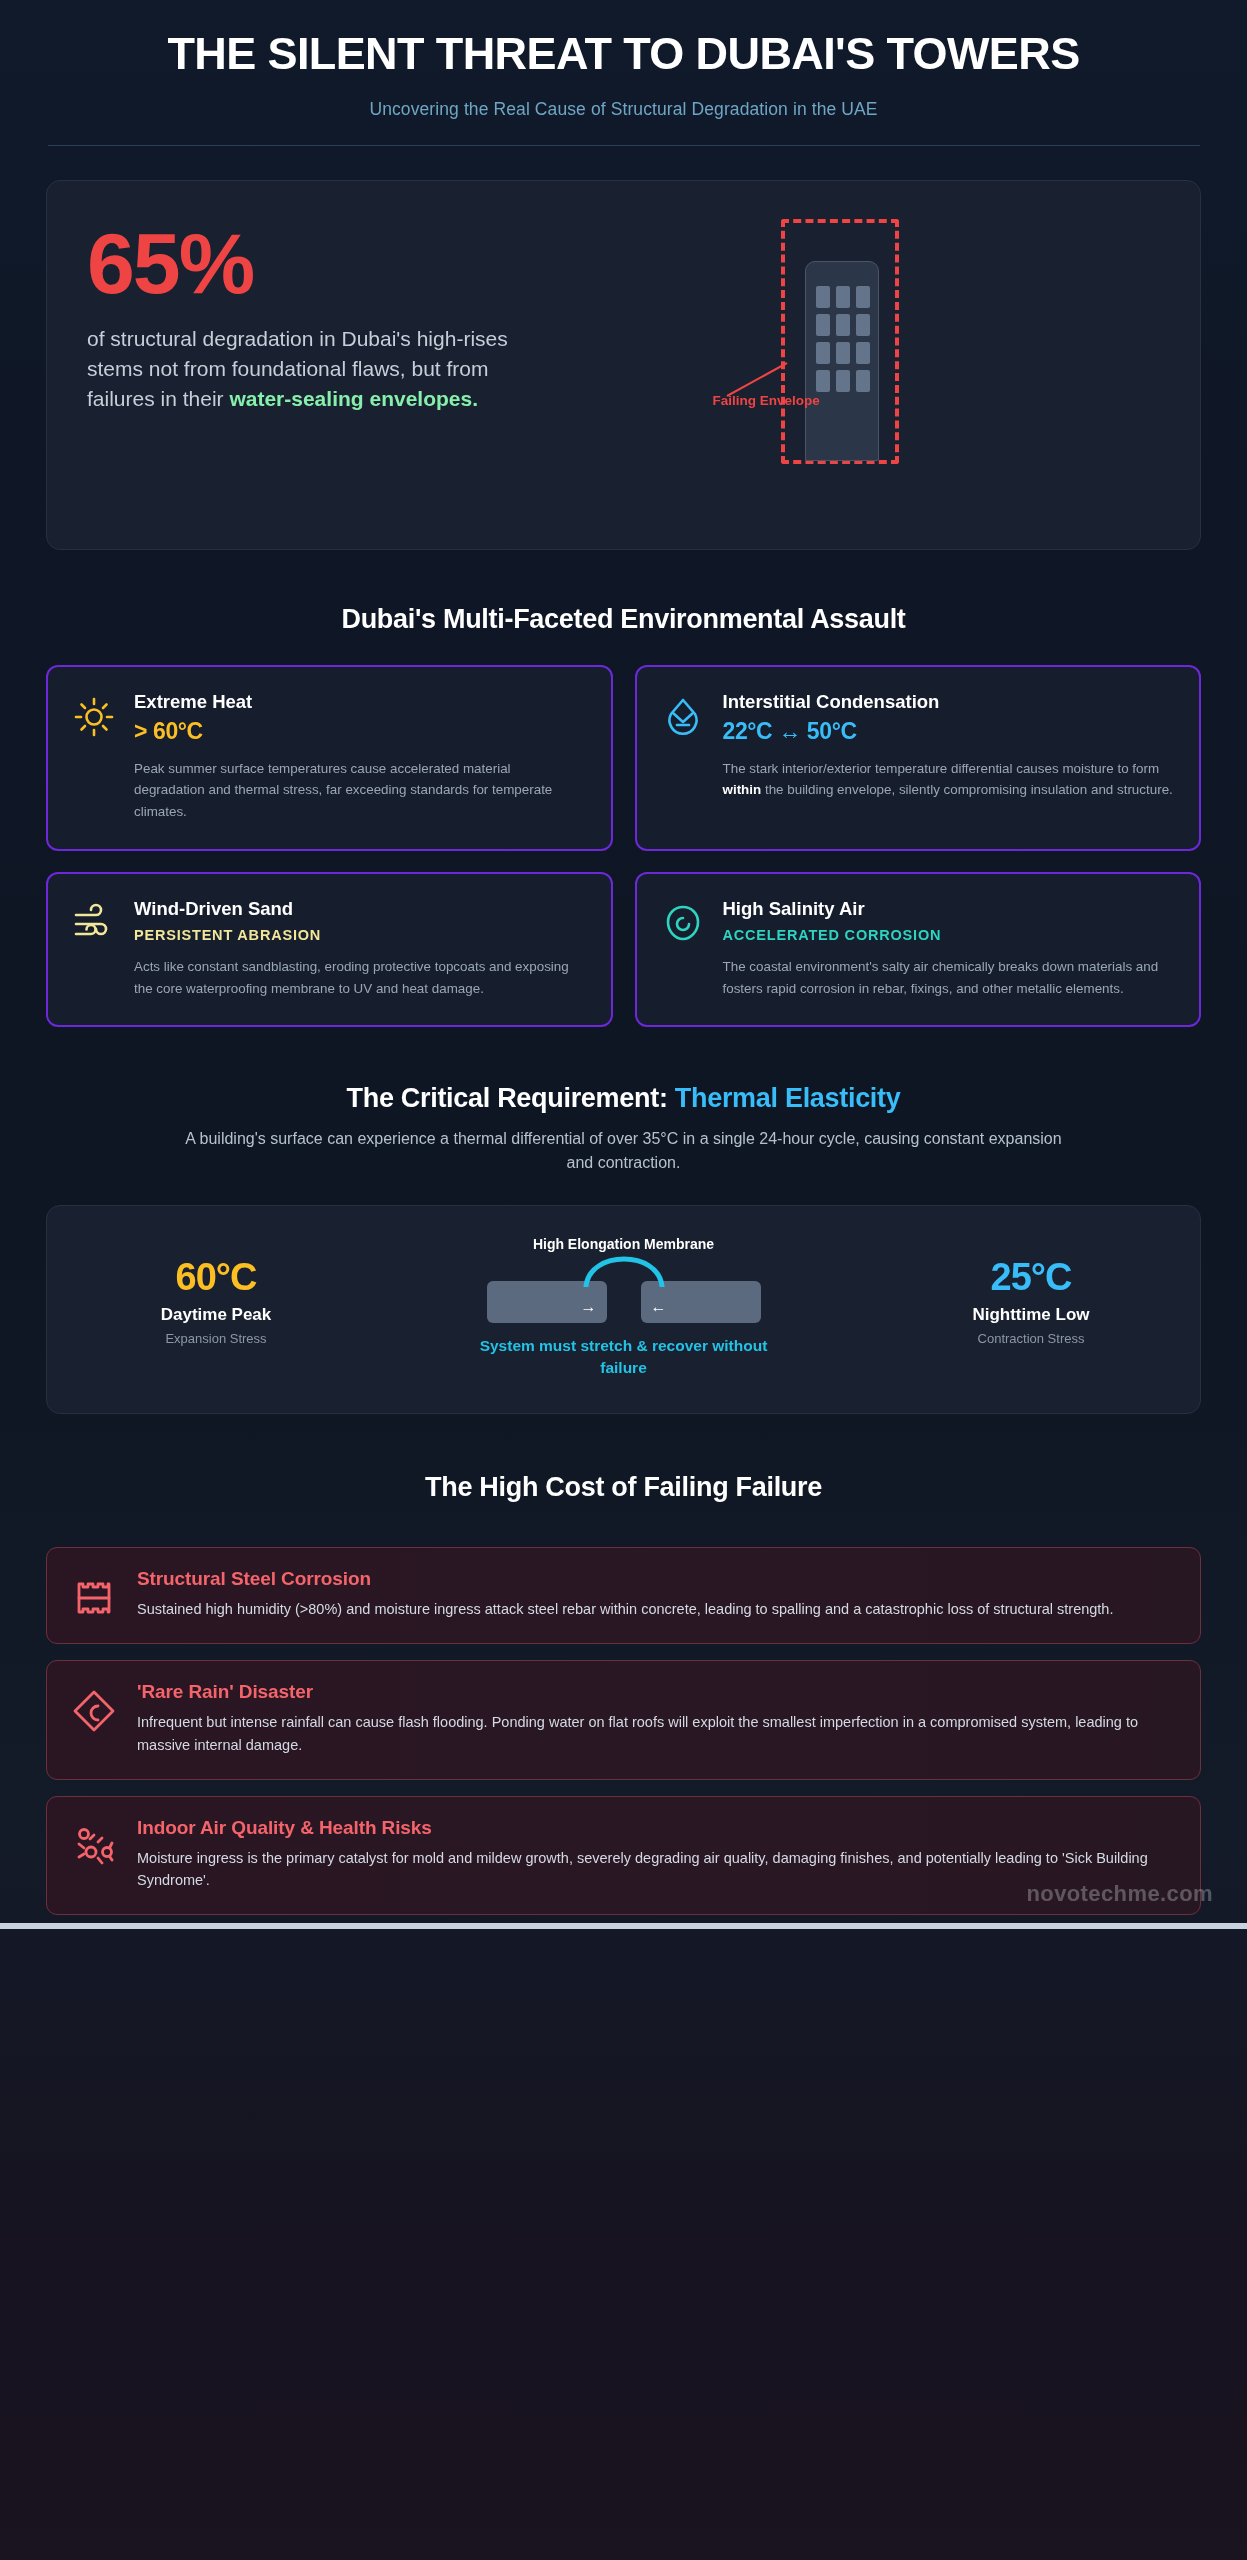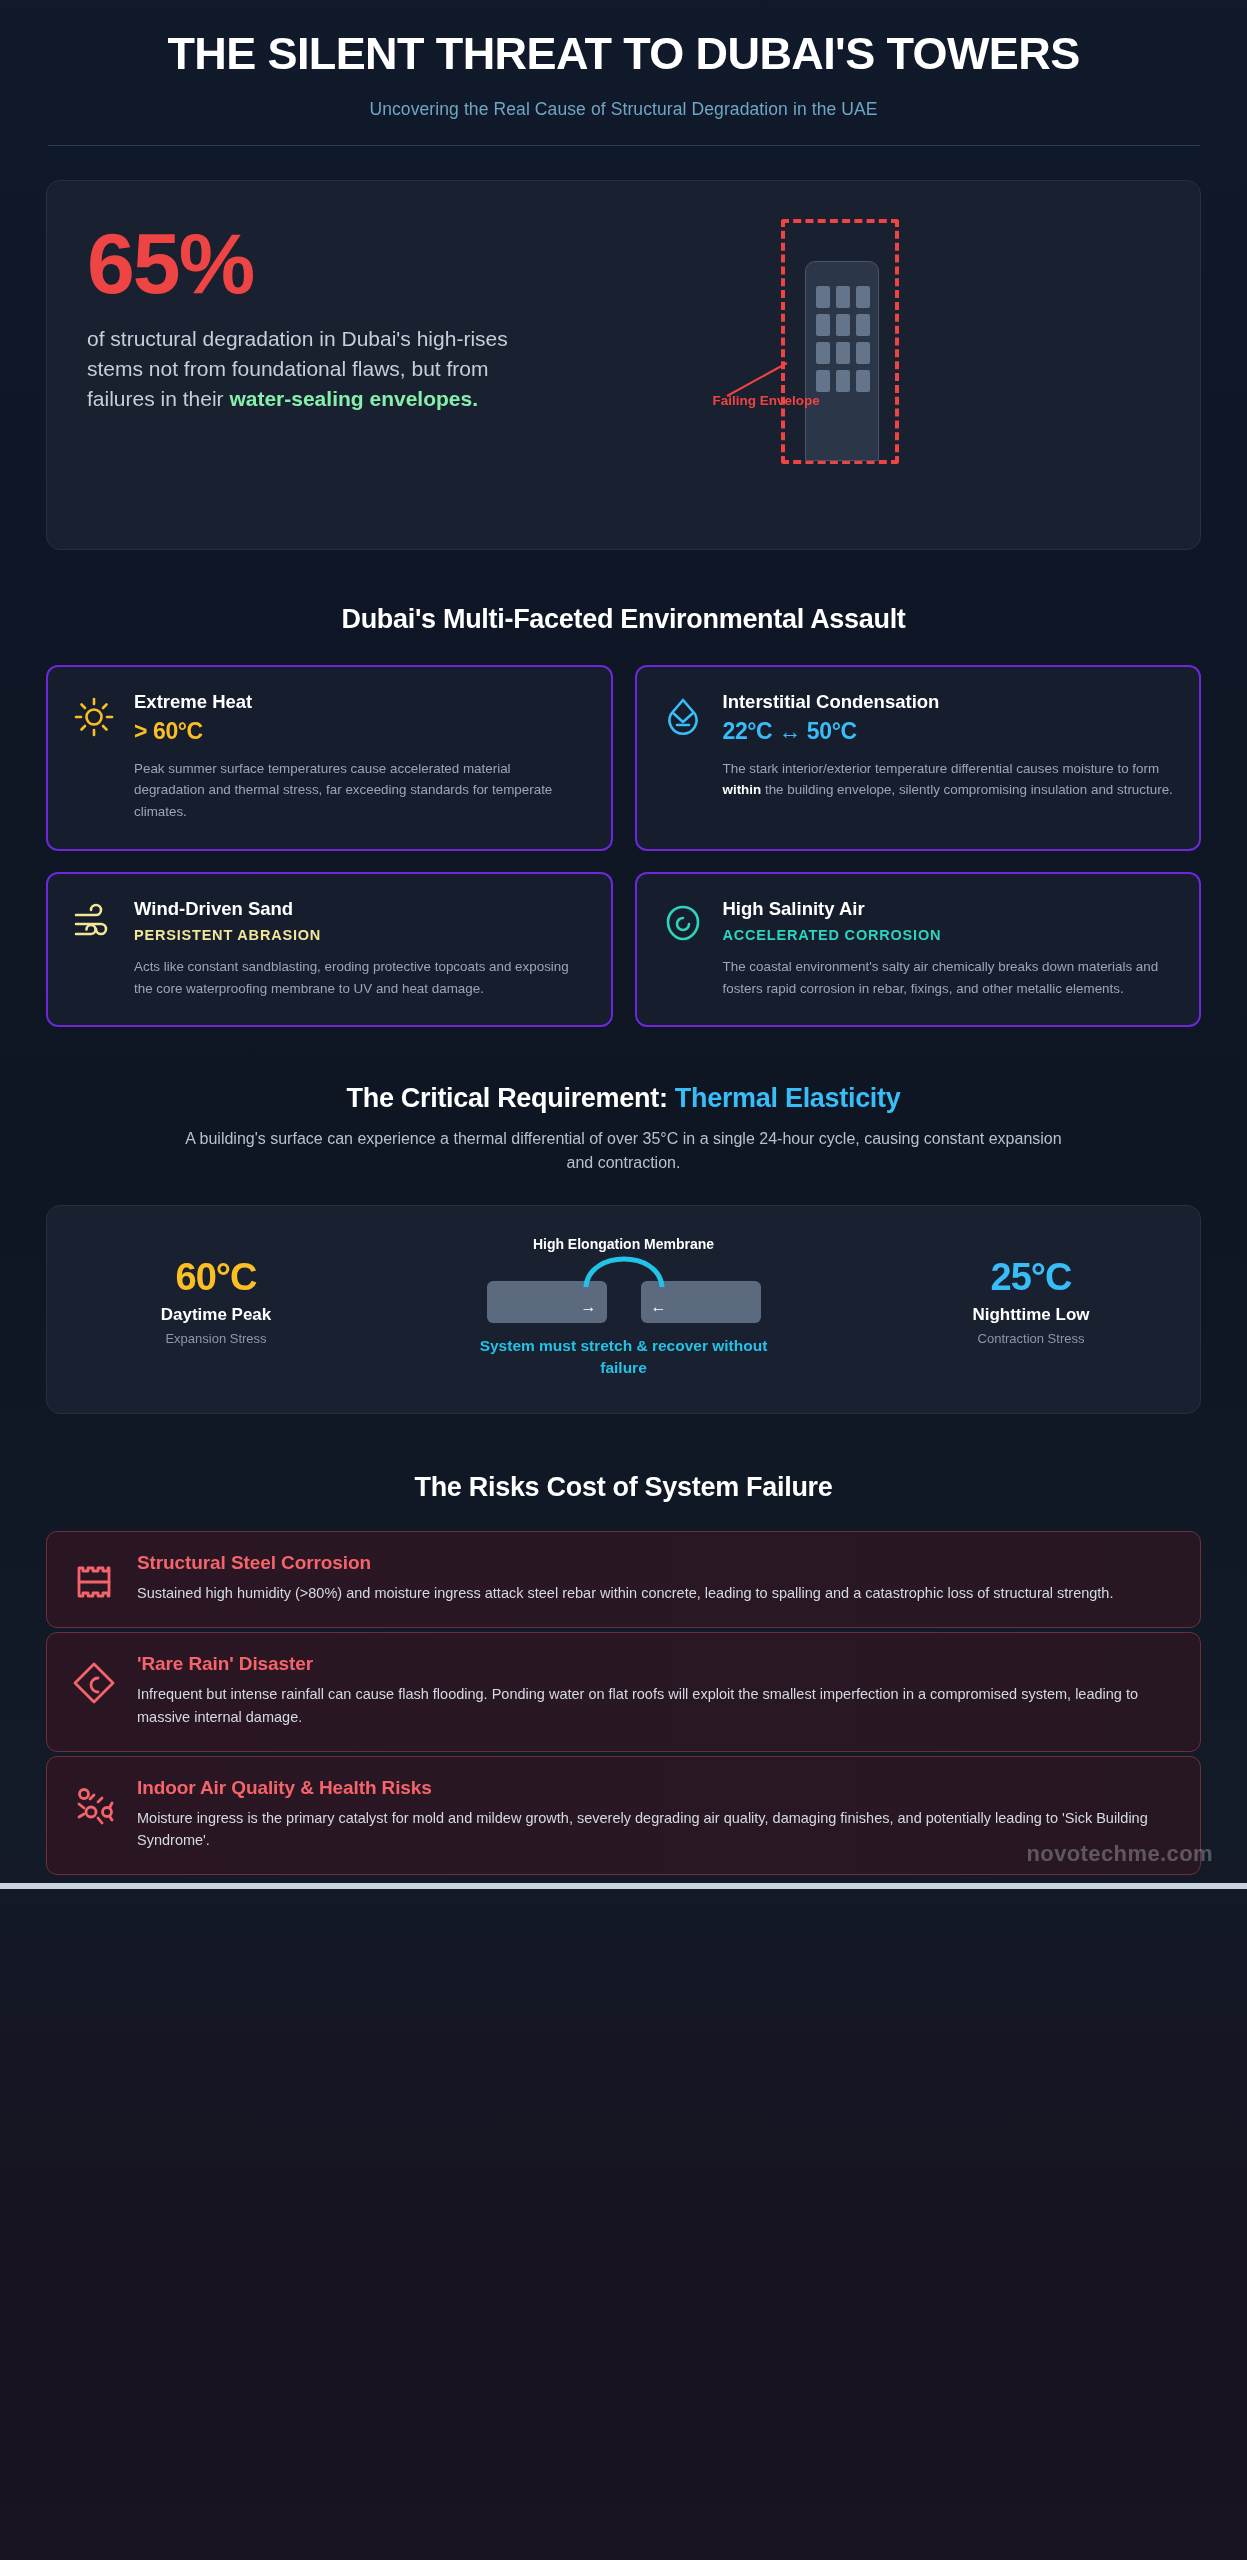--- a/index.html
+++ b/index.html
@@ -250,21 +250,21 @@
   .t-mid-note {
     margin-top: 12px;
     font-size: 15.5px;
     font-weight: 700;
     color: #22c3e6;
     line-height: 1.42;
   }
 
   
   .fail-section { padding: 58px 46px 0 46px; }
-  .fail-list { margin-top: 28px; display: flex; flex-direction: column; gap: 4px; }
+  .fail-list { margin-top: 44px; display: flex; flex-direction: column; gap: 16px; }
   .fail-card {
     background: linear-gradient(90deg,#2a1623 0%,#2a1724 55%,#271722 100%);
     border: 1px solid #6e2f3c;
     border-radius: 11px;
     padding: 20px 26px 22px 24px;
     display: flex;
     gap: 20px;
     align-items: flex-start;
   }
   .fail-icon { flex: 0 0 auto; width: 46px; height: 46px; margin-top: 7px; }
@@ -445,21 +445,21 @@
 
       <div class="t-col">
         <div class="t-big cool">25°C</div>
         <div class="t-label">Nighttime Low</div>
         <div class="t-sub">Contraction Stress</div>
       </div>
     </div>
   </div>
 
   <div class="fail-section">
-    <div class="sec-head">The Risks Cost of System Failure</div>
+    <div class="sec-head">The High Cost of Failing Failure</div>
     <div class="fail-list">
 
       <div class="fail-card">
         <span class="fail-icon">
           <svg viewBox="0 0 46 46" fill="none" stroke="#f4646a" stroke-width="2.8" stroke-linejoin="round" stroke-linecap="round">
             <path d="M8 9 h4 v3 h5 v-3 h5 v3 h5 v-3 h5 v3 h5 v-3 h1 v28 h-1 v-3 h-5 v3 h-5 v-3 h-5 v3 h-5 v-3 h-5 v3 h-4 Z"></path>
             <line x1="8" y1="23" x2="38" y2="23"></line>
           </svg>
         </span>
         <div class="fail-body">

